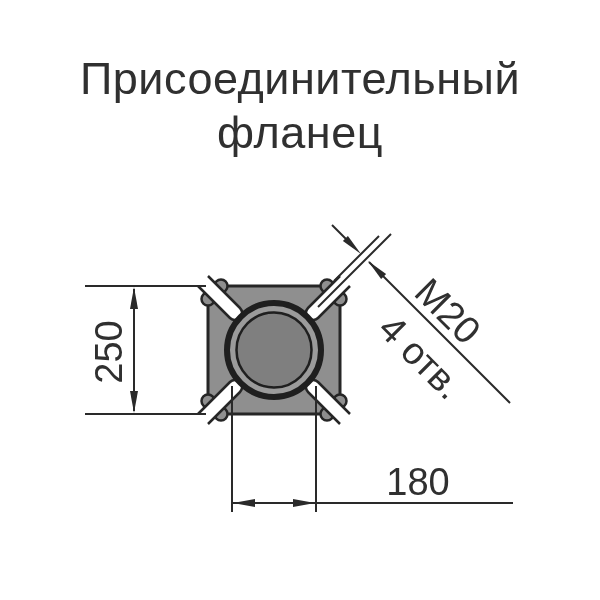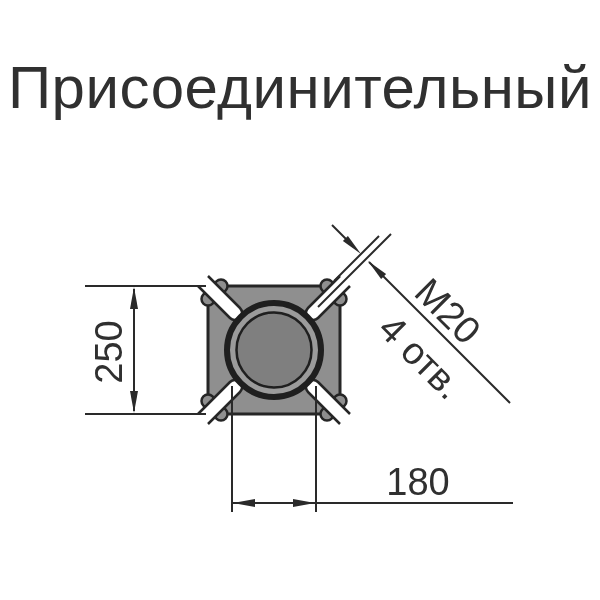--- a/index.html
+++ b/index.html
@@ -2,38 +2,39 @@
 <html><head>
 <meta charset="utf-8">
 <style>
   html,body{margin:0;padding:0;}
   body{
     width:600px;height:600px;position:relative;background:#ffffff;
     font-family:"Liberation Sans", sans-serif;overflow:hidden;
   }
   .title{
     position:absolute;top:52px;left:0;width:600px;text-align:center;
-    color:#303030;font-size:60px;line-height:1.2;letter-spacing:0.5px;
+    color:#303030;font-size:45px;line-height:1.2;letter-spacing:0.5px;
   }
   svg{position:absolute;top:0;left:0;}
   .outline{stroke:#262626;stroke-width:3;}
   .slot{fill:#ffffff;stroke:#262626;stroke-width:2.5;}
   .lobe{stroke:#262626;stroke-width:2.5;}
   .ring-outer{fill:none;stroke:#1f1f1f;stroke-width:7;}
   .ring-gap{fill:none;stroke:#9b9b9b;stroke-width:5;}
   .bore{stroke:#1f1f1f;stroke-width:2.5;}
   .ln{stroke:#2a2a2a;stroke-width:2;fill:none;}
   .arrow{fill:#2a2a2a;stroke:none;}
   .dimtext{fill:#303030;font-size:38px;}
 </style>
 </head>
 <body>
 
 <div class="title">
   <div>Присоединительный</div>
+  <div>фланец</div>
 </div>
 
 <svg width="600" height="600" viewBox="0 0 600 600">
 
   <rect x="208" y="286" width="132" height="128" rx="6" class="outline" fill="#8f8f8f"></rect>
 
   <circle cx="221" cy="286" r="6.5" class="lobe" fill="#8f8f8f"></circle>
   <circle cx="208" cy="299" r="6.5" class="lobe" fill="#8f8f8f"></circle>
   <circle cx="327" cy="286" r="6.5" class="lobe" fill="#8f8f8f"></circle>
   <circle cx="340" cy="299" r="6.5" class="lobe" fill="#8f8f8f"></circle>

